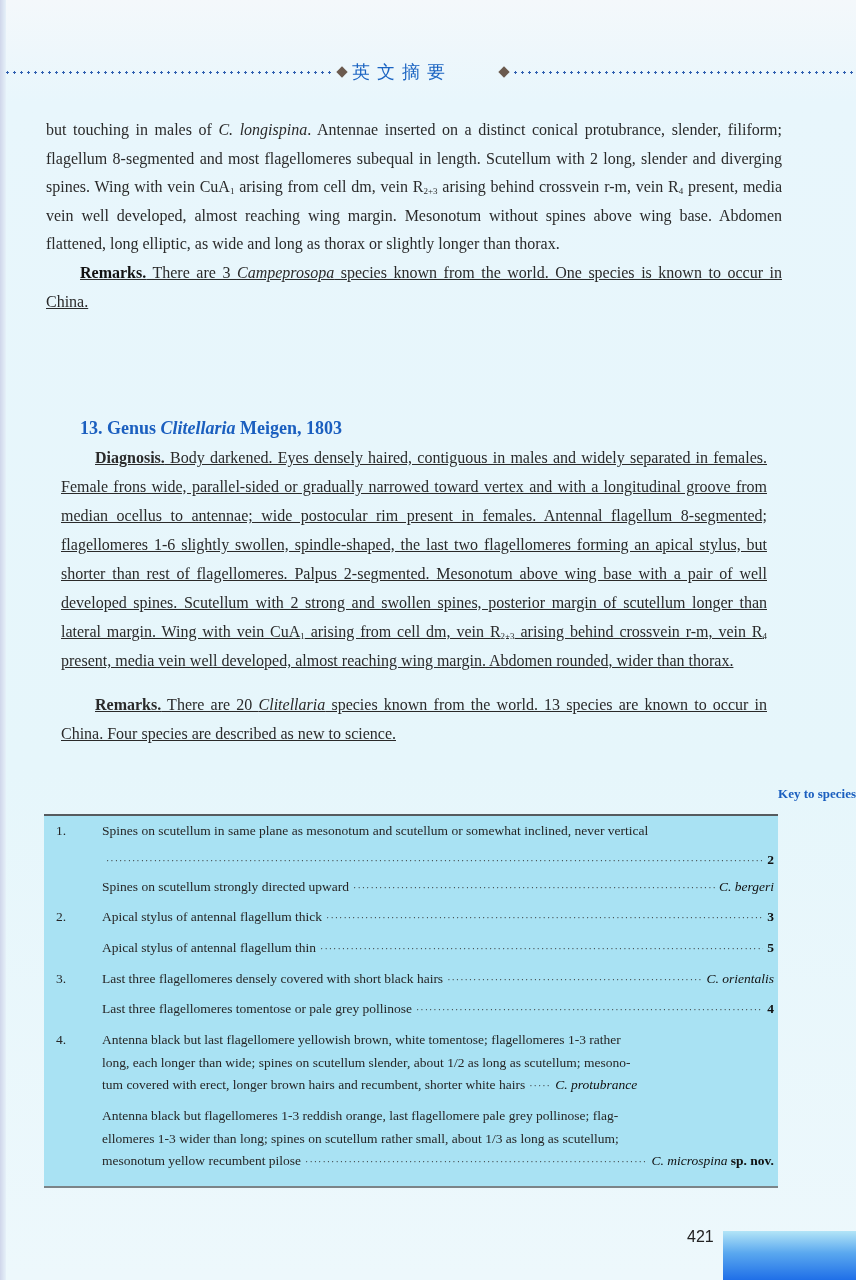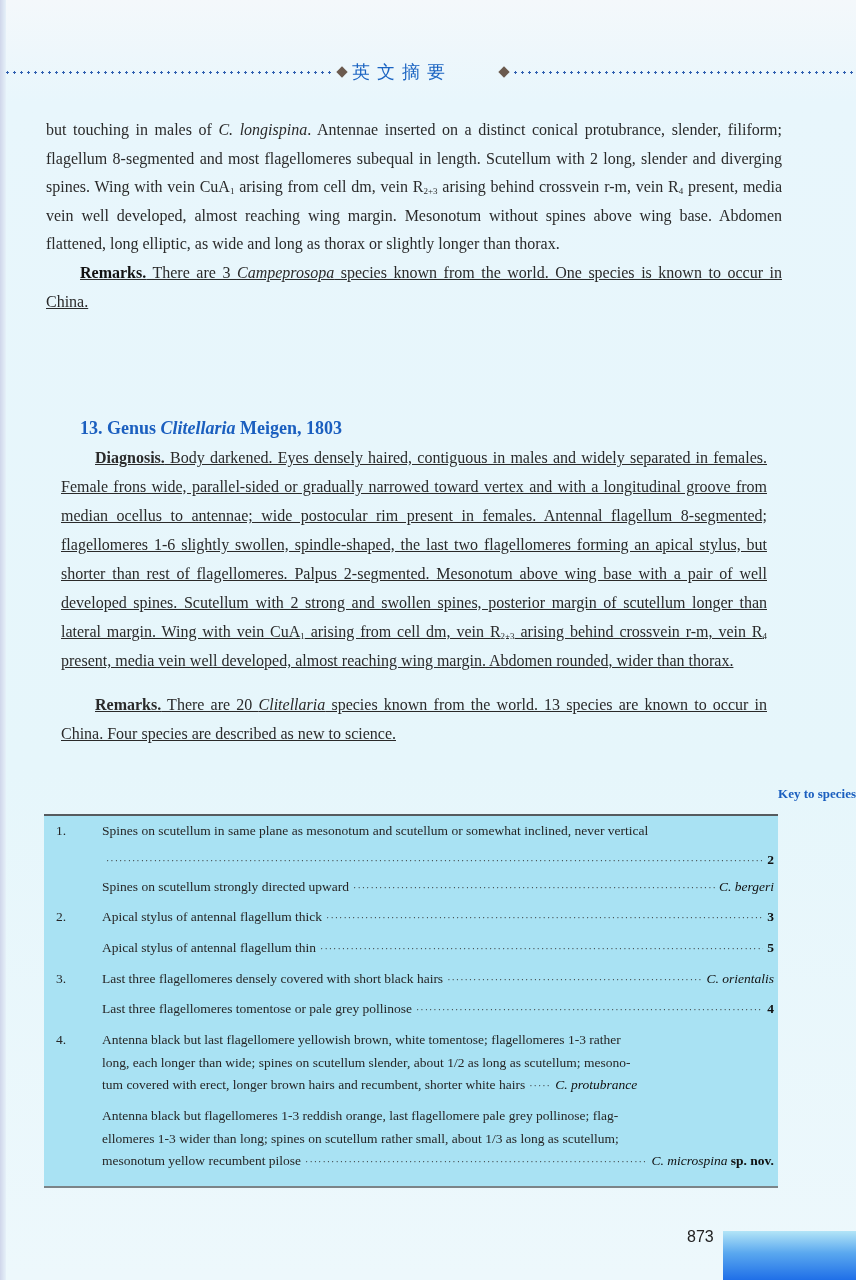--- a/index.html
+++ b/index.html
@@ -216,14 +216,14 @@
       <div>ellomeres 1-3 wider than long; spines on scutellum rather small, about 1/3 as long as scutellum;</div>
       <div class="line">
           <span>mesonotum yellow recumbent pilose</span>
           <span class="leader"></span>
           <span class="target"><i>C. microspina</i><span> sp. nov.</span></span>
         </div>
     </div>
   </div>
 </div>
 
-<div class="page-number">873</div>
+<div class="page-number">421</div>
 <div class="corner-band"></div>
 
 </body></html>

